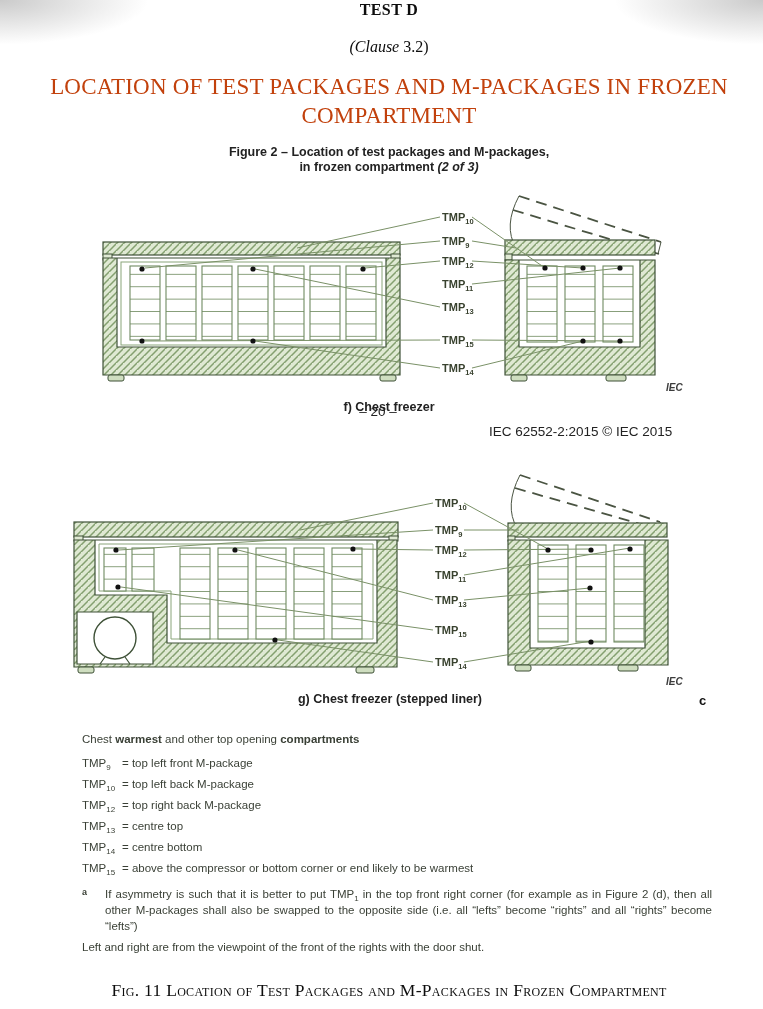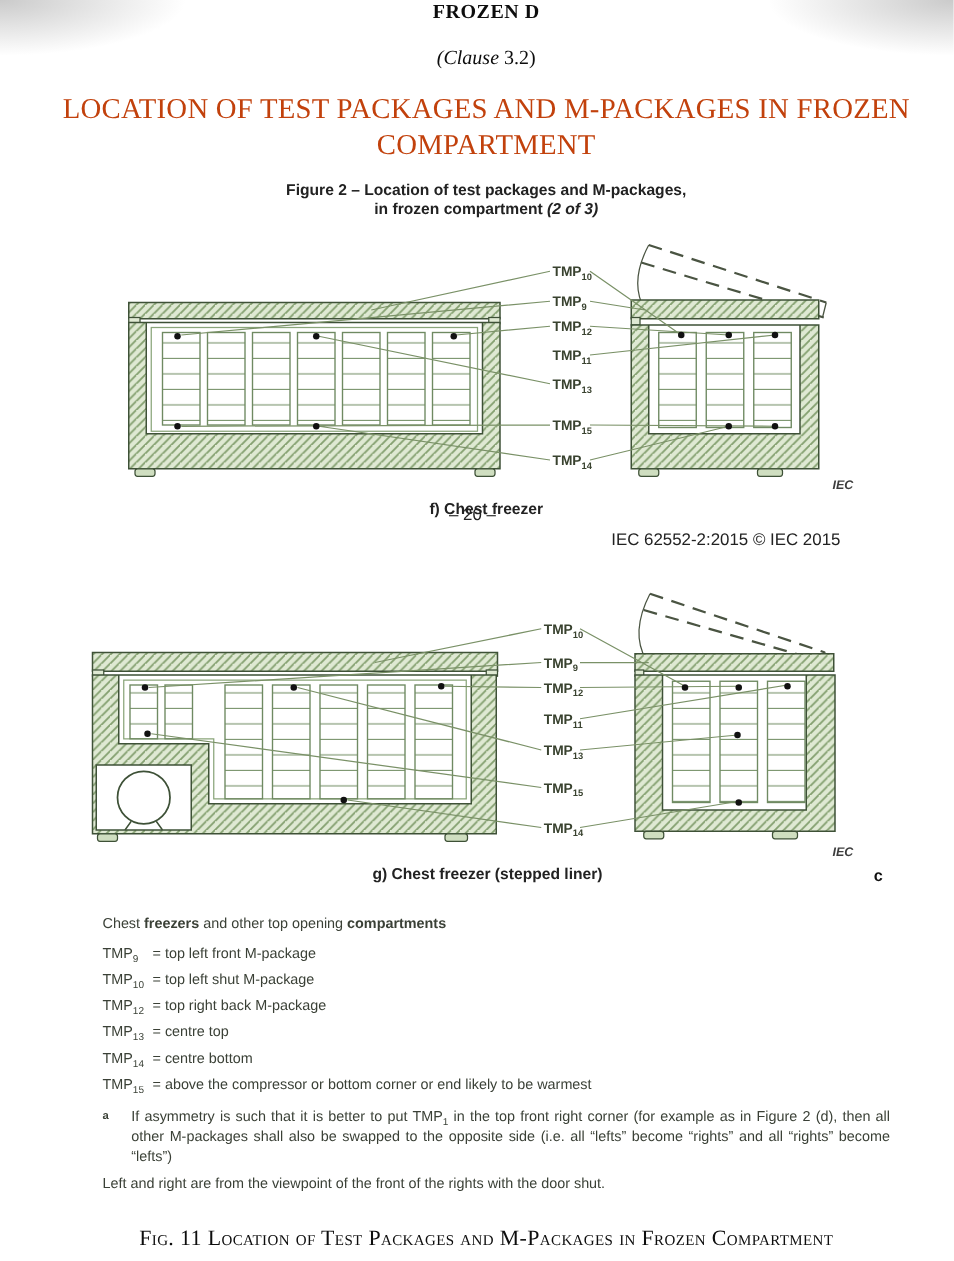--- a/index.html
+++ b/index.html
@@ -38,21 +38,21 @@
   #shade-tr{right:0;top:0;width:150px;height:45px;background:radial-gradient(ellipse at 100% 0%,rgba(150,150,150,.5),rgba(150,150,150,0) 70%);}
   svg text.lbl{font-family:"Liberation Sans",sans-serif;font-weight:bold;font-size:11px;fill:#39422f;}
   svg text.iec{font-family:"Liberation Sans",sans-serif;font-style:italic;font-weight:bold;font-size:10px;fill:#3c3c3c;}
 </style>
 </head>
 <body>
 
 <div class="abs shade" id="shade-tl"></div>
 <div class="abs shade" id="shade-tr"></div>
 
-<div class="abs ctr serif" id="annex">FROZEN D</div>
+<div class="abs ctr serif" id="annex">TEST D</div>
 
 <div class="abs ctr serif" id="clause"><span class="it">(Clause</span><span> 3.2)</span></div>
 
 <div class="abs ctr serif" id="main-title">
   <div>LOCATION OF TEST PACKAGES AND M-PACKAGES IN FROZEN</div>
   <div>COMPARTMENT</div>
 </div>
 
 <div class="abs ctr" id="fig-caption">
   <div>Figure 2 – Location of test packages and M-packages,</div>
@@ -207,24 +207,24 @@
     <text class="lbl" x="375" y="166"><tspan>TMP</tspan><tspan dy="3" font-size="7.5">15</tspan></text>
     <text class="lbl" x="375" y="198"><tspan>TMP</tspan><tspan dy="3" font-size="7.5">14</tspan></text>
   </g>
   <text class="iec" x="606" y="217">IEC</text>
 </svg>
 
 <div class="abs ctr2" id="g-caption">g) Chest freezer (stepped liner)</div>
 <div class="abs" id="c-mark">c</div>
 
 <div class="abs" id="legend">
-  <div class="hd"><span>Chest </span><span class="b">freezers</span><span> and other top opening </span><span class="b">compartments</span></div>
+  <div class="hd"><span>Chest </span><span class="b">warmest</span><span> and other top opening </span><span class="b">compartments</span></div>
 
   <div class="entry"><span class="tmp"><span>TMP</span><sub>9</sub></span><span>= top left front M-package</span></div>
-  <div class="entry"><span class="tmp"><span>TMP</span><sub>10</sub></span><span>= top left shut M-package</span></div>
+  <div class="entry"><span class="tmp"><span>TMP</span><sub>10</sub></span><span>= top left back M-package</span></div>
   <div class="entry"><span class="tmp"><span>TMP</span><sub>12</sub></span><span>= top right back M-package</span></div>
   <div class="entry"><span class="tmp"><span>TMP</span><sub>13</sub></span><span>= centre top</span></div>
   <div class="entry"><span class="tmp"><span>TMP</span><sub>14</sub></span><span>= centre bottom</span></div>
   <div class="entry"><span class="tmp"><span>TMP</span><sub>15</sub></span><span>= above the compressor or bottom corner or end likely to be warmest</span></div>
 
   <div class="fn">
     <span class="fnm">a</span><span>If asymmetry is such that it is better to put TMP</span><sub>1</sub><span> in the top front right corner (for example as in Figure 2 (d), then all other M-packages shall also be swapped to the opposite side (i.e. all “lefts” become “rights” and all “rights” become “lefts”)</span>
   </div>
 
   <div class="vp">Left and right are from the viewpoint of the front of the rights with the door shut.</div>

